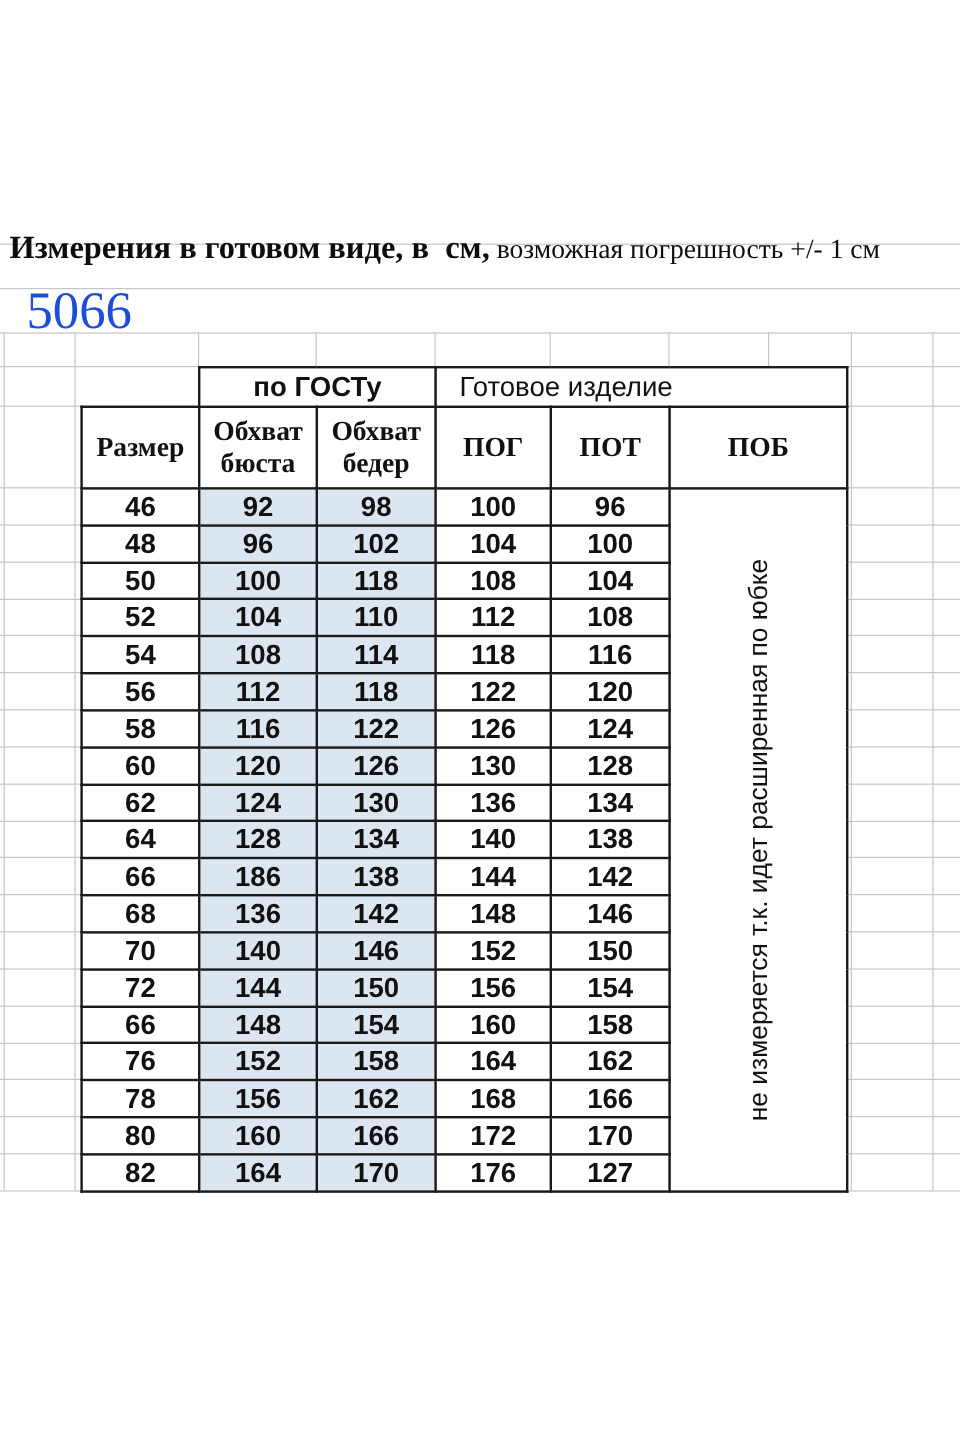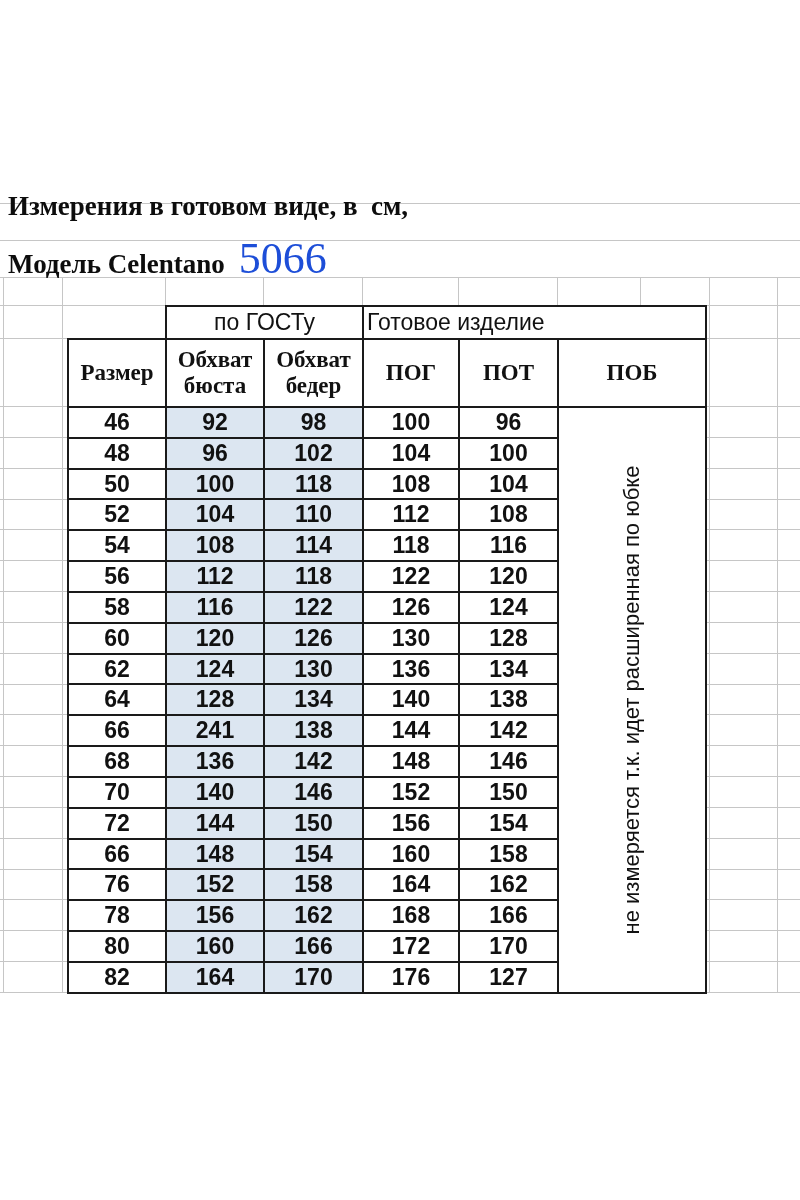--- a/index.html
+++ b/index.html
@@ -32,22 +32,22 @@
   }
   .size-table td, .size-table th {
     border:2px solid var(--table-border,#1a1a1a);
     background:#fff; padding:0;
     text-align:center; vertical-align:middle;
     color:#111; overflow:hidden;
   }
   .cell-empty { border:none !important; background:transparent !important; }
   .group-row { height:33px; }
   .group-cell { font:23px "Liberation Sans",sans-serif; }
-  .group-cell.gost { text-align:center; }
-  .group-cell.ready { text-align:left; padding-left:3px; }
+  .group-cell.gost { text-align:center;font-weight:bold; }
+  .group-cell.ready { text-align:left; padding-left:19px; }
   .col-row { height:68px; }
   .col-row th { font:bold 23px/1.12 "Liberation Serif",serif; }
   .size-table tbody tr { height:30.84px; }
   .size-table tbody td { font:bold 23px "Liberation Sans",sans-serif; }
   td.c-blue { background:var(--highlight,#dce6f1); }
   td.pob-cell { position:relative; background:#fff; }
   .pob-note {
     position:absolute; top:50%; left:50%;
     transform:translate(-50%,-50%) rotate(-90deg);
     white-space:nowrap;
@@ -91,25 +91,25 @@
       <div class="gl-v" style="left: 263px;"></div>
       <div class="gl-v" style="left: 362px;"></div>
       <div class="gl-v" style="left: 458px;"></div>
       <div class="gl-v" style="left: 557px;"></div>
       <div class="gl-v" style="left: 640px;"></div>
       <div class="gl-v" style="left: 709px;"></div>
       <div class="gl-v" style="left: 777px;"></div>
     </div>
 
   <div class="title-row row1">
-    <span class="t-main">Измерения в готовом виде, в  см,</span>
+    <span class="t-main">Измерения в готовом виде, в  см,</span><span class="t-note"> возможная погрешность +/- 1 см</span>
   </div>
 
   <div class="title-row row2">
-    <span class="m-label">Модель Celentano</span><span class="m-num">5066</span>
+    <span class="m-num">5066</span>
   </div>
 
   <table class="size-table">
     <colgroup>
       <col style="width:98px">
         <col style="width:98px">
         <col style="width:99px">
       <col style="width:96px">
         <col style="width:99px">
         <col style="width:148px">
@@ -198,21 +198,21 @@
   </tr>
         <tr>
     <td class="c-size">64</td>
     <td class="c-blue">128</td>
     <td class="c-blue">134</td>
     <td class="c-val">140</td>
     <td class="c-val">138</td>
   </tr>
         <tr>
     <td class="c-size">66</td>
-    <td class="c-blue">241</td>
+    <td class="c-blue">186</td>
     <td class="c-blue">138</td>
     <td class="c-val">144</td>
     <td class="c-val">142</td>
   </tr>
         <tr>
     <td class="c-size">68</td>
     <td class="c-blue">136</td>
     <td class="c-blue">142</td>
     <td class="c-val">148</td>
     <td class="c-val">146</td>

